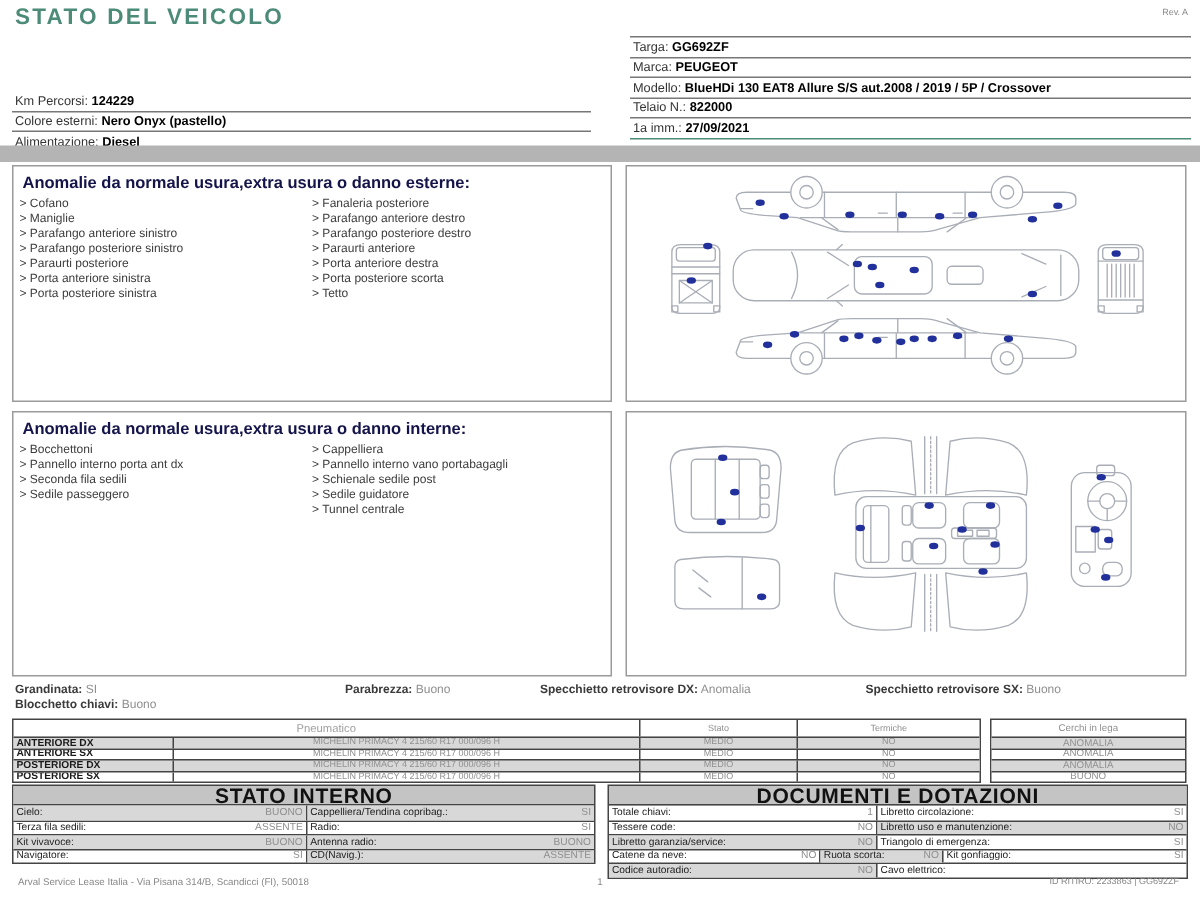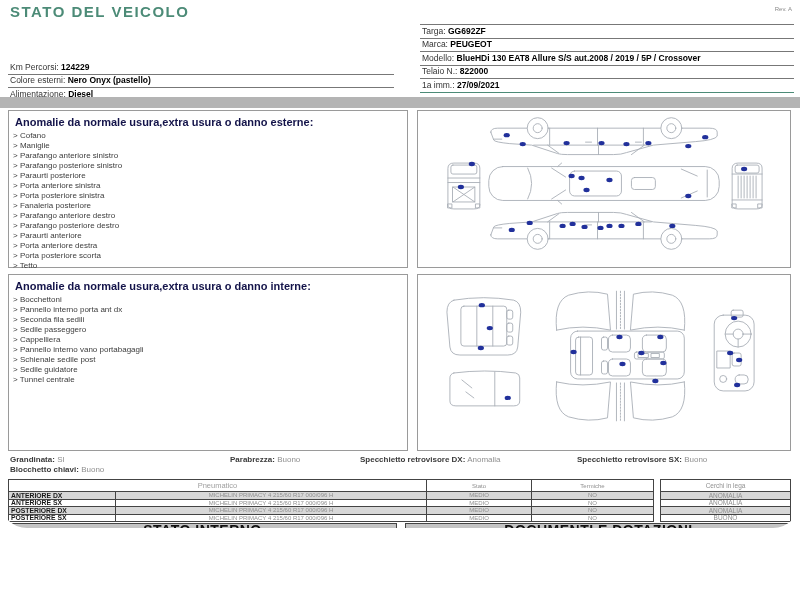--- a/index.html
+++ b/index.html
@@ -1,36 +1,36 @@
 <!DOCTYPE html>
 <html><head>
 <meta charset="utf-8">
 <style>
   html,body{margin:0;padding:0;}
   body{width:800px;height:600px;background:#fff;font-family:"Liberation Sans",sans-serif;color:#222;}
-  .page{position:relative;width:800px;height:528px;background:#fff;overflow:hidden;border-radius:27px;}
+  .page{position:relative;width:800px;height:600px;background:#fff;overflow:hidden;}
 
   .title{position:absolute;left:10px;top:3px;font-size:15px;font-weight:bold;letter-spacing:1.5px;color:#4c8b77;}
   .rev{position:absolute;right:8px;top:6px;font-size:6px;color:#8a8a8a;}
 
   .info-left{position:absolute;left:8px;top:25px;width:386px;margin-top:36px;}
   .info-right{position:absolute;left:420px;top:24px;width:374px;border-top:1px solid #777;}
   .irow{border-bottom:1px solid #777;font-size:8.5px;line-height:9.5px;padding:1.5px 2px;color:#333;}
   .irow b{color:#000;}
   .irow.teal{border-bottom:1px solid #4c8b77;}
 
   .divider{position:absolute;left:0;top:97px;width:800px;height:11px;background:#b4b4b4;}
 
   .box{position:absolute;border:1px solid #9a9a9a;background:#fff;box-sizing:border-box;}
   .ext-list{left:8px;top:110px;width:400px;height:158px;}
   .ext-diag{left:417px;top:110px;width:374px;height:158px;}
   .int-list{left:8px;top:274px;width:400px;height:177px;}
   .int-diag{left:417px;top:274px;width:374px;height:177px;}
   .sec-title{font-size:11px;font-weight:bold;color:#14144a;padding:5px 6px 3px;}
-  .cols{display:flex;padding:0 4px;flex-direction:column;}
+  .cols{display:flex;padding:0 4px;}
   .col{width:50%;font-size:8px;color:#3c3c3c;line-height:10px;}
   .item::before{content:"> ";}
   svg{display:block;width:100%;height:100%;}
 
   .summary{position:absolute;left:10px;top:455px;width:782px;height:22px;font-size:8px;}
   .summary .pair{position:absolute;white-space:nowrap;}
   .summary .lab{font-weight:bold;color:#3a3a3a;}
   .summary .val{color:#8f8f8f;}
 
   .table{position:absolute;border:1px solid #444;box-sizing:border-box;font-size:6.5px;background:#fff;}

